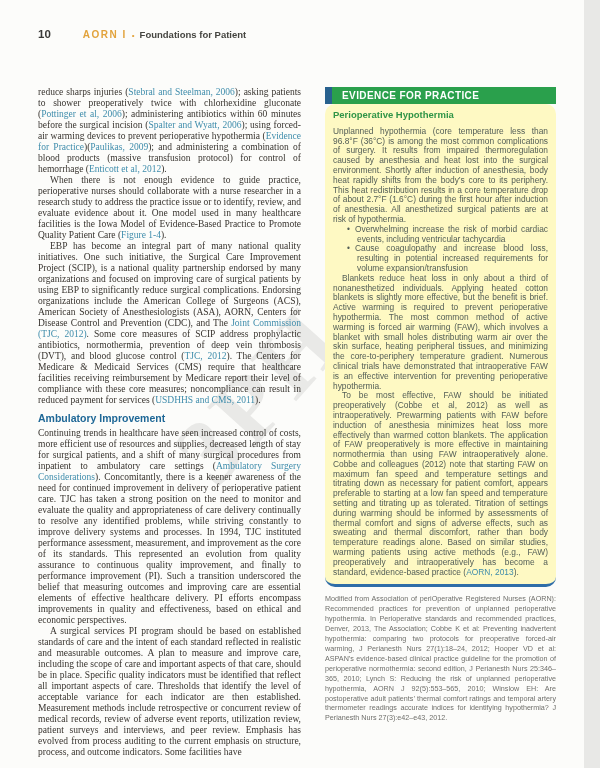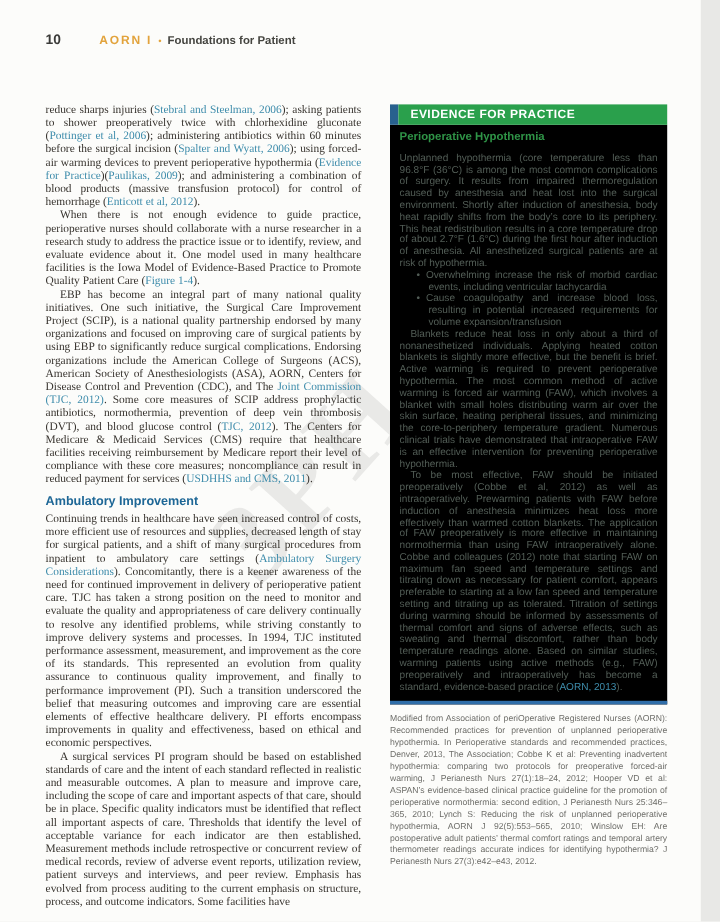--- a/index.html
+++ b/index.html
@@ -24,23 +24,23 @@
 
   .link{color:#3e8cab;}
   .it{}
 
   
   .col-right{flex:1;min-width:0;}
   .box-titlebar{display:flex;height:17px;}
   .notch{width:7px;background:#28618e;}
   .bar{flex:1;background:#2aa04c;color:#ffffff;font-family:"Liberation Sans",sans-serif;
        font-weight:bold;font-size:10px;letter-spacing:0.4px;line-height:17px;padding-left:10px;}
-  .box-body{background:#000000;border-bottom:3px solid #2f6da8;padding:4px 8px 7px 8px;
+  .box-body{background:#fef9c3;border-bottom:3px solid #2f6da8;padding:4px 8px 7px 8px;
             font-family:"Liberation Sans",sans-serif;font-size:8.4px;line-height:9.8px;
-            color:#525d56;text-align:justify;}
+            color:#525d56;text-align:justify;border-radius:10px;}
   .box-body h3{margin:2px 0 7px 0;font-size:9.5px;color:#2f9447;text-align:left;}
   .box-body p{margin:0;}
   .box-body p.bind{text-indent:9px;}
   .box-body ul{list-style:none;margin:0;padding:0 0 0 14px;}
   .box-body li{padding-left:10px;text-indent:-10px;}
   .box-body li::before{content:"•";margin-right:5px;}
 
   
   .footnote{margin-top:7px;font-family:"Liberation Sans",sans-serif;font-size:7.2px;
             line-height:9.9px;color:#6e6e6a;text-align:justify;}

